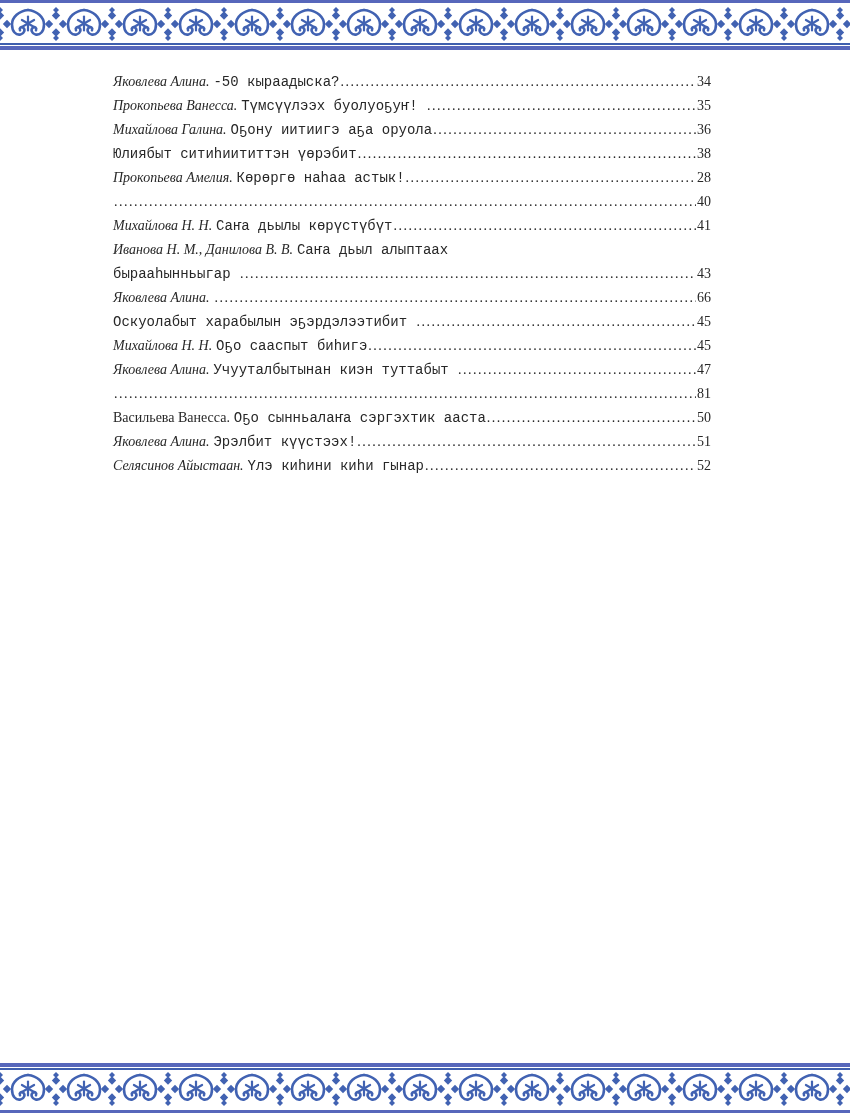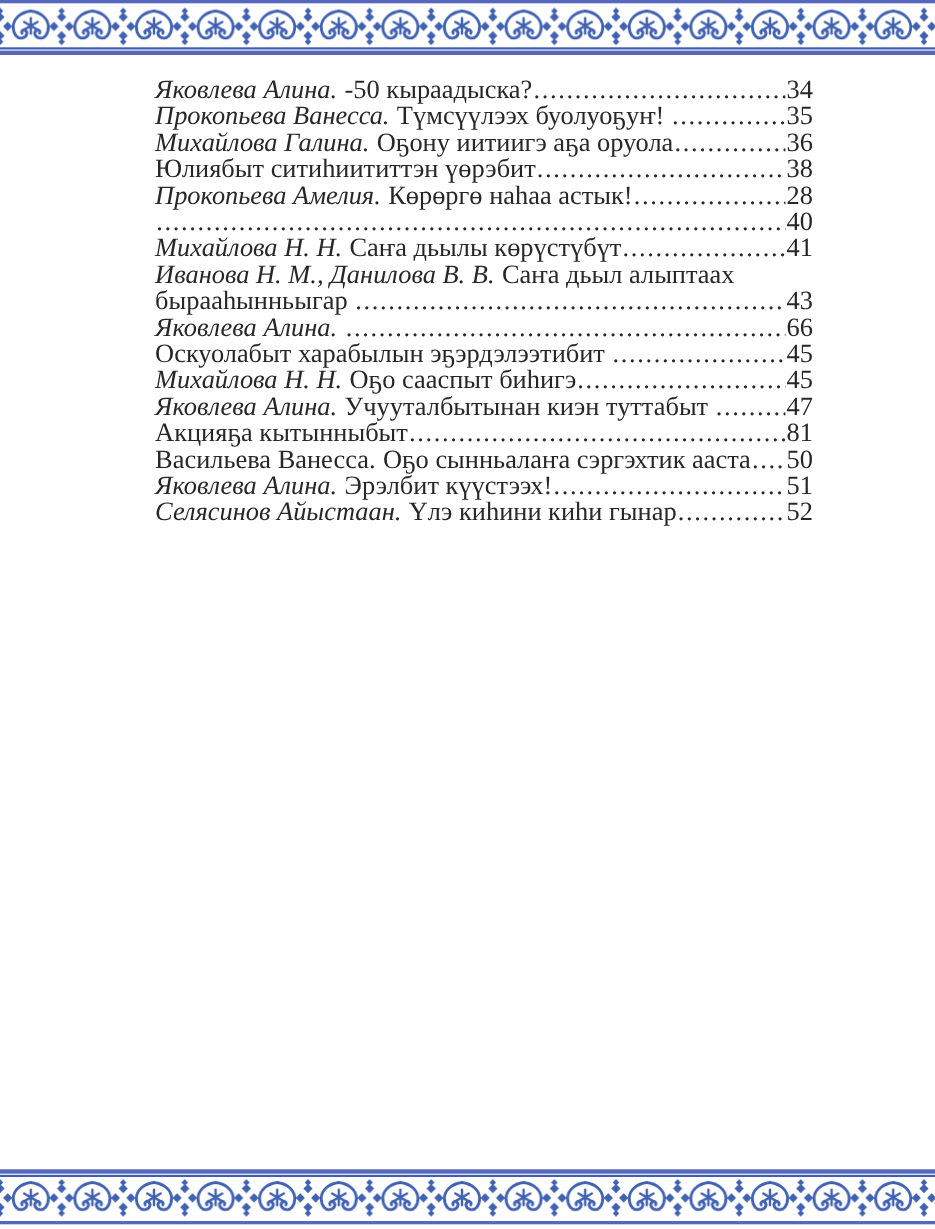--- a/index.html
+++ b/index.html
@@ -20,40 +20,40 @@
   .bar-thin   { height: 2px; background: #3f5fae; }
   .bar-thick  { height: 4px; background: #5767bb; }
   .gap3 { height: 3px; } .gap1 { height: 1px; }
   .ornament-strip { display: block; width: 850px; height: 36px; }
 
   
   .toc {
     position: absolute;
     left: 113px; top: 70px;
     width: 598px;
-    font-size: 24px;
+    font-size: 14px;
     line-height: 24px;
     color: #272727;
-    margin-left: 28px;
   }
   .toc-row {
     display: flex;
     align-items: baseline;
     height: 24px;
   }
   .author {
     font-style: italic;
     white-space: pre;
     margin-right: 0.28em;
     flex: 0 0 auto;
   }
   .author.roman { font-style: normal; }
   .title {
     white-space: pre;
     flex: 0 0 auto;
+    font-family: Liberation Mono, monospace;
   }
   .leader {
     flex: 1 1 auto;
     min-width: 0;
     overflow: hidden;
     white-space: nowrap;
     letter-spacing: 1.5px;
     margin: 0 1px;
   }
   .leader::after {
@@ -194,21 +194,20 @@
 
   <div class="toc-row">
     <span class="author">Яковлева Алина.</span>
     <span class="title">Учууталбытынан киэн туттабыт </span>
     <span class="leader"></span>
     <span class="page-num">47</span>
   </div>
 
   <div class="toc-row">
 
-    <span class="title">Акцияҕа кытынныбыт</span>
     <span class="leader"></span>
     <span class="page-num">81</span>
   </div>
 
   <div class="toc-row">
     <span class="author roman">Васильева Ванесса.</span>
     <span class="title">Оҕо сынньалаҥа сэргэхтик ааста</span>
     <span class="leader"></span>
     <span class="page-num">50</span>
   </div>

